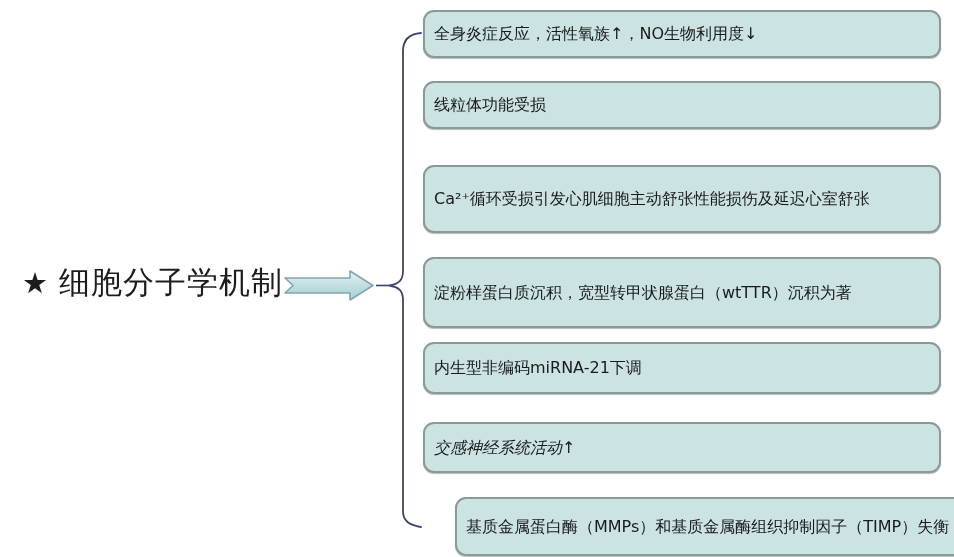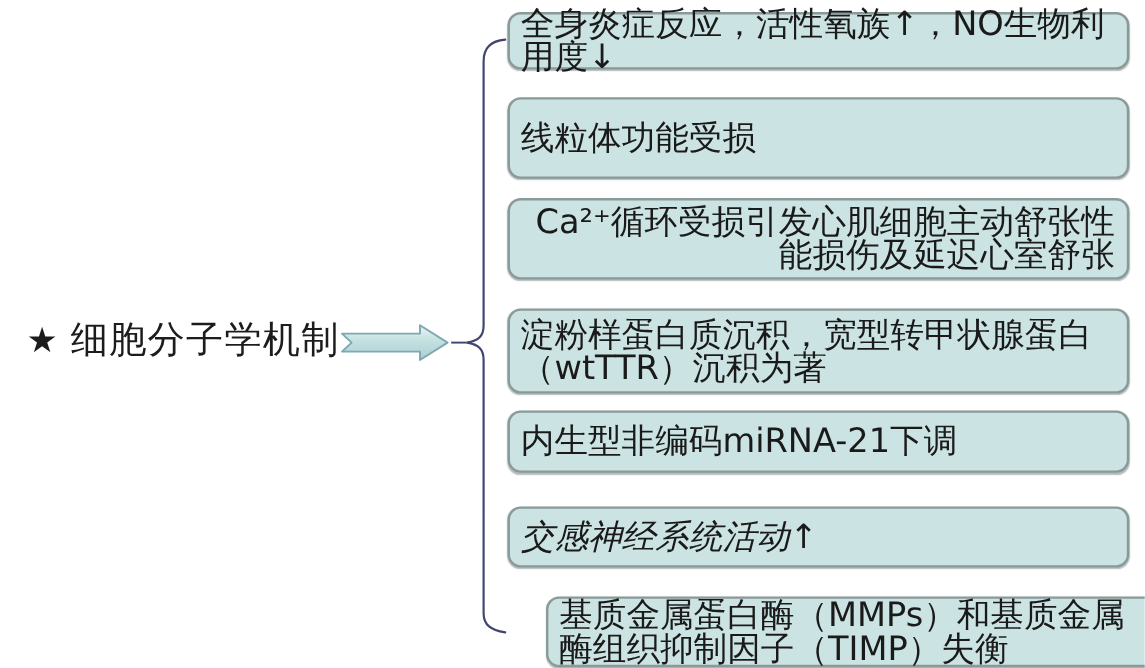--- a/index.html
+++ b/index.html
@@ -42,26 +42,26 @@
     left: 423px;
     width: 518px;
     box-sizing: border-box;
     background: #cbe3e2;
     border: 2px solid #8a9a99;
     border-radius: 11px;
     box-shadow: 0 1px 1px rgba(90,105,105,0.45);
     display: flex;
     align-items: center;
     padding: 3px 10px 3px 9px;
-    font-size: 28px;
+    font-size: 16px;
     line-height: 28px;
     color: #1a1a1a;
   }
   .b1 { top: 10px;  height: 48px; }
-  .b2 { top: 81px;  height: 68px; text-align: center; }
+  .b2 { top: 81px;  height: 48px; text-align: center; }
   .b3 { top: 165px; height: 68px; text-align: right; }
   .b4 { top: 257px; height: 71px; }
   .b5 { top: 342px; height: 52px; }
   .b6 { top: 422px; height: 51px; font-style: italic; }
   .b7 { top: 497px; height: 59px; margin-left: 32px; }
 </style>
 </head>
 <body>
 
 <div class="canvas">

